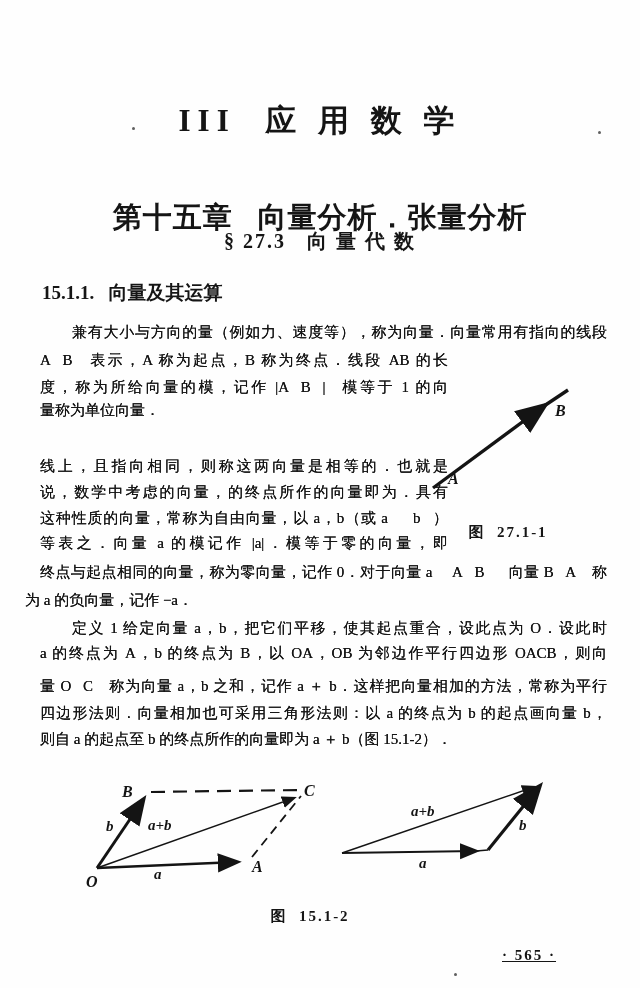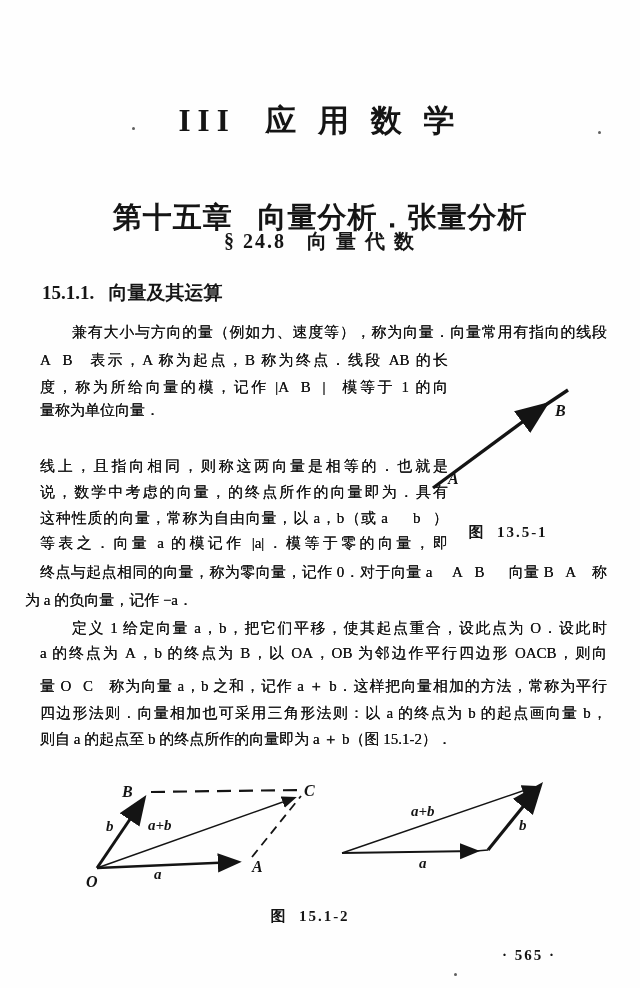--- a/index.html
+++ b/index.html
@@ -42,38 +42,38 @@
   .bl.endline{text-align:left;text-align-last:left;white-space:pre;}
   
   .fig{position:absolute;}
   .fig svg{display:block;}
   .caption{
     position:absolute;font-size:15px;font-weight:bold;
     letter-spacing:2px;text-align:center;white-space:pre;
   }
   .pageno{
     position:absolute;top:947px;left:502px;
-    font-size:15px;font-weight:bold;letter-spacing:2px;white-space:pre;
+    font-size:15px;font-weight:bold;letter-spacing:2px;white-space:pre;text-decoration:underline;
   }
   .vline{stroke:#141414;fill:none;}
   .vlab{
     font-family:"Liberation Serif","DejaVu Serif",serif;
     font-style:italic;font-weight:bold;font-size:16px;fill:#141414;
   }
   .vlab.small{font-size:15px;}
   .speck{position:absolute;width:3px;height:3px;border-radius:50%;background:#2a2a2a;opacity:.75;}
 </style>
 </head>
 <body>
 
 <div class="page">
 
   <div class="h-part">III  应 用 数 学</div>
   <div class="h-chapter">第十五章   向量分析．张量分析</div>
-  <div class="h-section">§ 24.8   向 量 代 数</div>
+  <div class="h-section">§ 27.3   向 量 代 数</div>
   <div class="h-sub">15.1.1.   向量及其运算</div>
 
   <div class="bl" style="top:323px;left:72px;width:535px">兼有大小与方向的量（例如力、速度等），称为向量．向量常用有指向的线段</div>
   <div class="bl" style="top:351px;left:40px;width:408px">A⃗B⃗ 表示，A 称为起点，B 称为终点．线段 AB 的长</div>
   <div class="bl" style="top:378px;left:40px;width:408px">度，称为所给向量的模，记作 |A⃗B⃗|．模等于 1 的向</div>
   <div class="bl endline" style="top:401px;left:40px;width:408px">量称为单位向量．</div>
 
   <div class="bl" style="top:457px;left:40px;width:408px">线上，且指向相同，则称这两向量是相等的．也就是</div>
   <div class="bl" style="top:483px;left:40px;width:408px">说，数学中考虑的向量，的终点所作的向量即为．具有</div>
   <div class="bl" style="top:509px;left:40px;width:408px">这种性质的向量，常称为自由向量，以 a，b（或 a⃗，b⃗）</div>
@@ -93,21 +93,21 @@
         <marker id="ah" markerWidth="10" markerHeight="9" refX="8" refY="4" orient="auto">
           <path d="M0,0 L10,4 L0,8 Z" fill="#141414"></path>
         </marker>
       </defs>
       <line class="vline" x1="15" y1="105" x2="126" y2="23" stroke-width="3.4" marker-end="url(#ah)"></line>
       <line class="vline" x1="126" y1="23" x2="150" y2="7" stroke-width="3.4"></line>
       <text class="vlab" x="30" y="101">A</text>
       <text class="vlab" x="137" y="33">B</text>
     </svg>
   </div>
-  <div class="caption" style="left:408px;top:523px;width:200px">图  13.5-1</div>
+  <div class="caption" style="left:408px;top:523px;width:200px">图  27.1-1</div>
 
   <div class="fig" style="left:55px;top:778px;width:295px;height:112px">
     <svg width="295" height="112" viewBox="0 0 295 112">
       <line class="vline" x1="42" y1="90" x2="182" y2="84" stroke-width="2.4" marker-end="url(#ah)"></line>
       <line class="vline" x1="42" y1="90" x2="88" y2="22" stroke-width="3" marker-end="url(#ah)"></line>
       <line class="vline" x1="42" y1="90" x2="239" y2="20" stroke-width="1.5" marker-end="url(#ah)"></line>
       <line class="vline" x1="96" y1="14" x2="245" y2="12" stroke-width="2.2" stroke-dasharray="14 8"></line>
       <line class="vline" x1="197" y1="79" x2="246" y2="18" stroke-width="1.8" stroke-dasharray="9 6"></line>
       <text class="vlab" x="31" y="109">O</text>
       <text class="vlab" x="67" y="19">B</text>

